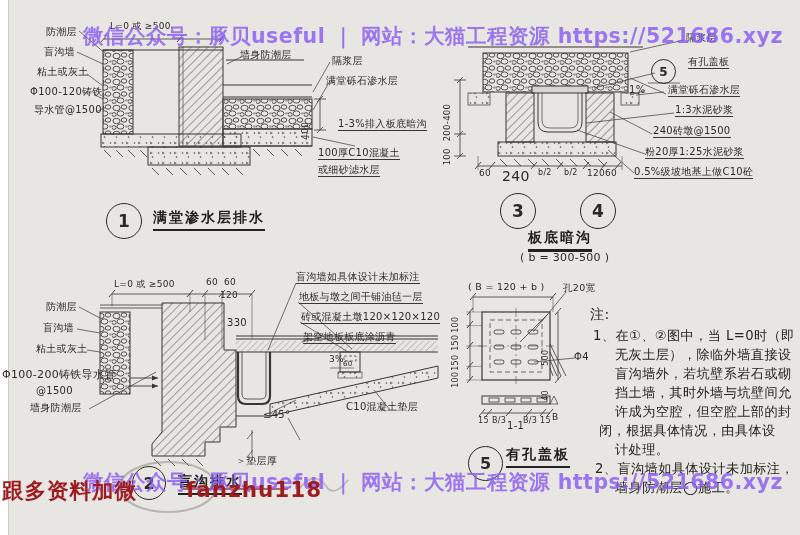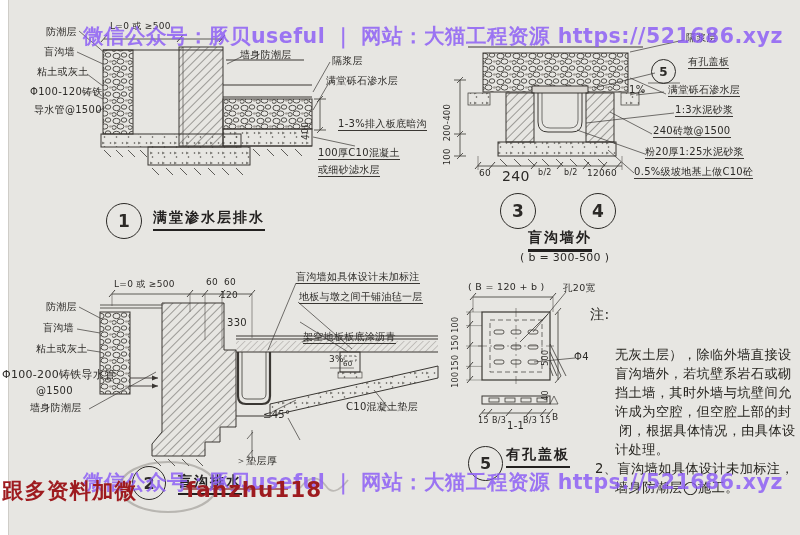--- a/index.html
+++ b/index.html
@@ -190,36 +190,37 @@
   <span class="lb rot" style="left:452px;top:132px;font-size:8.5px">200-400</span>
   <span class="lb rot" style="left:452px;top:156px;font-size:8.5px">100</span>
   <span class="lb" style="left:479px;top:169px;font-size:9px">60</span>
   <span class="lb" style="left:502px;top:169px;font-size:14px">240</span>
   <span class="lb" style="left:538px;top:169px;font-size:8px">b/2</span>
   <span class="lb" style="left:564px;top:169px;font-size:8px">b/2</span>
   <span class="lb" style="left:587px;top:169px;font-size:9px">120</span>
   <span class="lb" style="left:605px;top:169px;font-size:9px">60</span>
   <div class="circ" style="left:500px;top:193px;width:34px;height:34px;font-size:17px">3</div>
   <div class="circ" style="left:580px;top:193px;width:34px;height:34px;font-size:17px">4</div>
-  <div class="ctitle" style="left:528px;top:229px;border-bottom-width:3px">盲沟墙外</div>
+  <div class="ctitle" style="left:528px;top:229px;border-bottom-width:3px">板底暗沟</div>
   <span class="lb" style="left:520px;top:252px;font-size:11px">( b = 300-500 )</span>
 
   <span class="lb" style="left:46px;top:301px">防潮层</span>
   <span class="lb" style="left:43px;top:322px">盲沟墙</span>
   <span class="lb" style="left:36px;top:343px">粘土或灰土</span>
   <span class="lb" style="left:2px;top:369px;font-size:11px">Φ100-200铸铁导水管</span>
   <span class="lb" style="left:36px;top:385px">@1500</span>
   <span class="lb" style="left:30px;top:402px">墙身防潮层</span>
   <span class="lb" style="left:114px;top:280px;font-size:9px">L=0 或 ≥500</span>
   <span class="lb" style="left:206px;top:278px;font-size:9px">60</span>
   <span class="lb" style="left:224px;top:278px;font-size:9px">60</span>
   <span class="lb" style="left:220px;top:291px;font-size:9px">120</span>
   <span class="lb" style="left:227px;top:317px">330</span>
   <span class="lb u" style="left:296px;top:271px">盲沟墙如具体设计未加标注</span>
   <span class="lb u" style="left:299px;top:291px">地板与墩之间干铺油毡一层</span>
+  <span class="lb u" style="left:301px;top:311px">砖或混凝土墩120×120×120</span>
   <span class="lb u" style="left:303px;top:331px">架空地板板底涂沥青</span>
   <span class="lb" style="left:329px;top:355px;font-size:9px">3%</span>
   <span class="lb" style="left:343px;top:361px;font-size:7px">60</span>
   <span class="lb" style="left:263px;top:409px">≤45°</span>
   <span class="lb" style="left:346px;top:401px">C10混凝土垫层</span>
   <span class="lb" style="left:236px;top:455px">＞垫层厚</span>
   <div class="circ" style="left:132px;top:466px;width:32px;height:32px;font-size:16px;z-index:2">2</div>
   <div class="ctitle" style="left:178px;top:473px;z-index:2">盲沟排水</div>
 
   <span class="lb" style="left:468px;top:282px;font-size:9.5px">( B = 120 + b )</span>
@@ -234,25 +235,26 @@
   <span class="lb" style="left:478px;top:417px;font-size:8px">15</span>
   <span class="lb" style="left:492px;top:417px;font-size:8px">B/3</span>
   <span class="lb" style="left:507px;top:420px;font-size:10px">1-1</span>
   <span class="lb" style="left:523px;top:417px;font-size:8px">B/3</span>
   <span class="lb" style="left:540px;top:417px;font-size:8px">15</span>
   <span class="lb" style="left:552px;top:413px;font-size:9px">B</span>
   <div class="circ" style="left:468px;top:446px;width:33px;height:33px;font-size:16px">5</div>
   <div class="ctitle" style="left:506px;top:446px">有孔盖板</div>
 
   <span class="note" style="left:590px;top:306px;font-size:14px">注:</span>
+  <span class="note" style="left:593px;top:327px">1、在①、②图中，当 L=0时（即</span>
   <span class="note" style="left:615px;top:346px">无灰土层），除临外墙直接设</span>
   <span class="note" style="left:615px;top:365px">盲沟墙外，若坑壁系岩石或砌</span>
   <span class="note" style="left:615px;top:384px">挡土墙，其时外墙与坑壁间允</span>
   <span class="note" style="left:615px;top:403px">许成为空腔，但空腔上部的封</span>
-  <span class="note" style="left:619px;top:422px">闭，根据具体情况，由具体设</span>
+  <span class="note" style="left:599px;top:422px">闭，根据具体情况，由具体设</span>
   <span class="note" style="left:615px;top:441px">计处理。</span>
   <span class="note" style="left:595px;top:460px">2、盲沟墙如具体设计未加标注，</span>
   <span class="note" style="left:615px;top:479px">墙身防潮层◯施工。</span>
 
   <div class="wm" style="left:83px;top:22px">微信公众号：豚贝useful ｜ 网站：大猫工程资源 https://521686.xyz</div>
   <div class="wm" style="left:83px;top:468px">微信公众号：豚贝useful ｜ 网站：大猫工程资源 https://521686.xyz</div>
   <div class="wmred" style="left:2px;top:476px">跟多资料加微</div>
   <div class="wmred" style="left:186px;top:477px">fanzhu118</div>
 </div>
 

